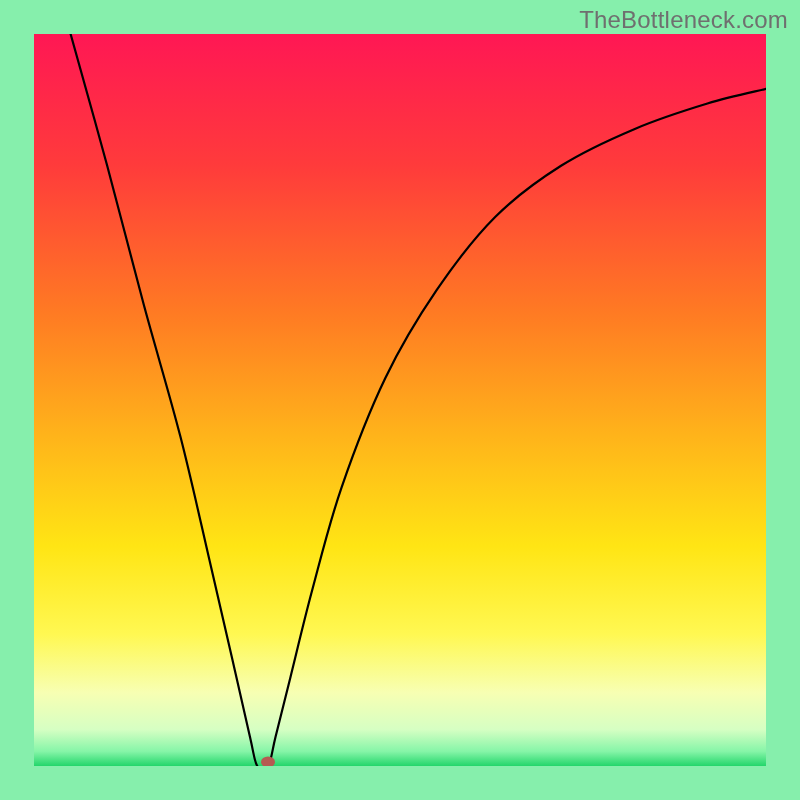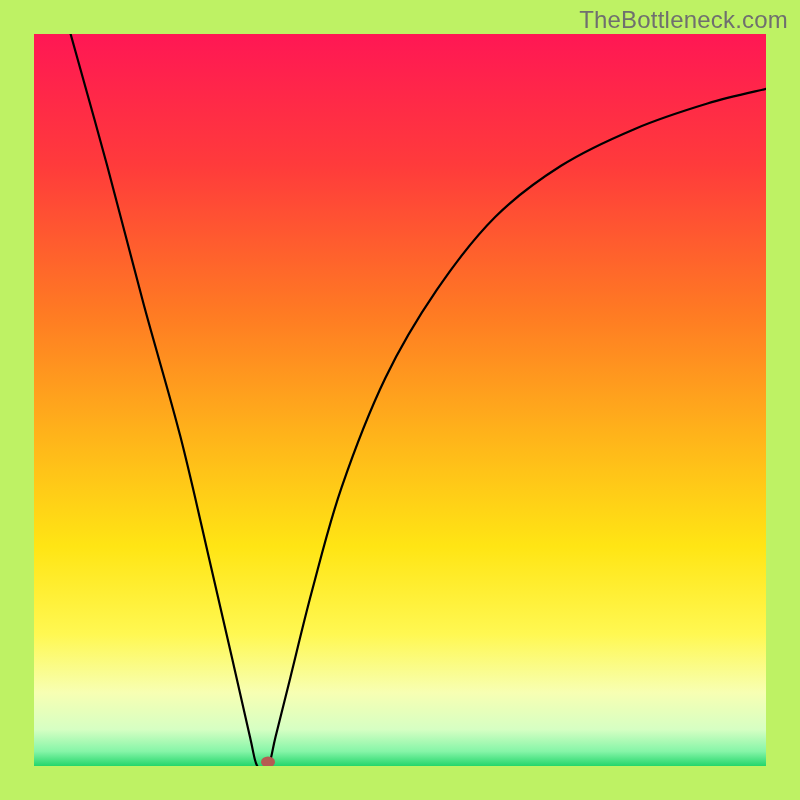--- a/index.html
+++ b/index.html
@@ -8,21 +8,21 @@
     width: 800px;
     height: 800px;
     background: #000;
     overflow: hidden;
     font-family: Arial, Helvetica, sans-serif;
   }
   .frame {
     box-sizing: border-box;
     width: 800px;
     height: 800px;
-    background: #bef264;
+    background: #86efac;
     position: relative;
   }
   .plot-area {
     position: absolute;
     left: 34px;
     top: 34px;
     width: 732px;
     height: 732px;
     overflow: hidden;
   }

